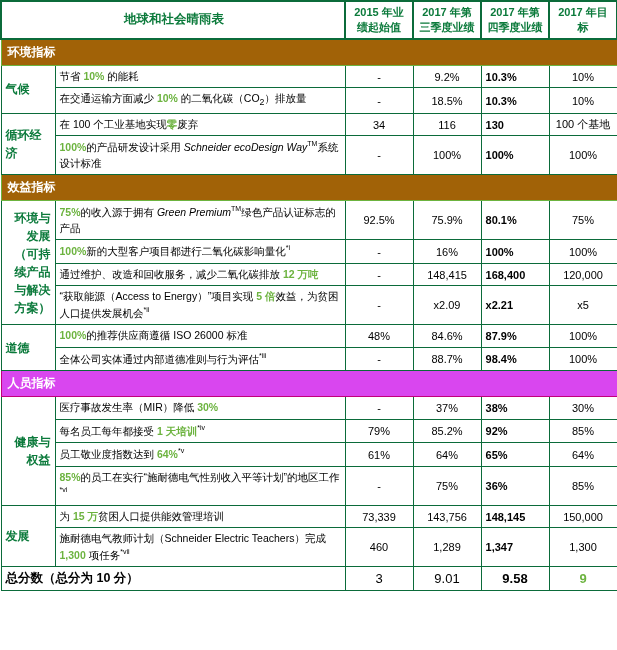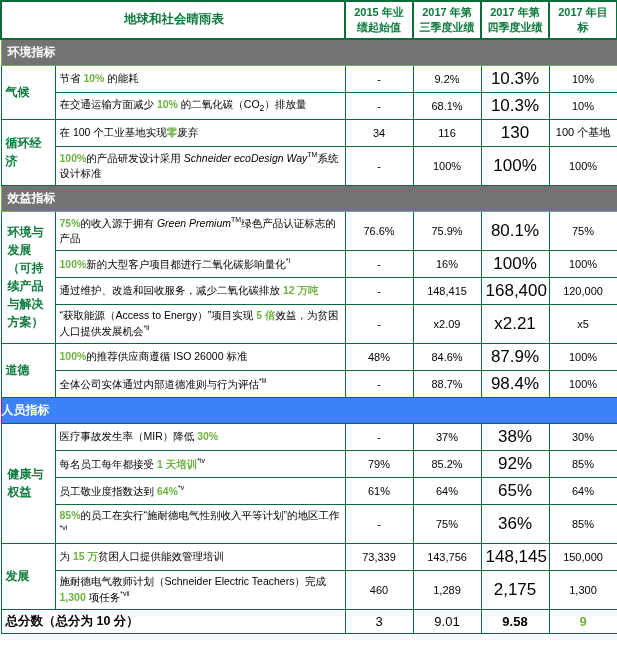--- a/index.html
+++ b/index.html
@@ -15,38 +15,38 @@
   td,th{border:1px solid #0b6b3a;vertical-align:middle;padding:3px 4px;}
   .hdr-title{
     background:#ffffff;color:#0b7a3b;font-weight:bold;font-size:12.5px;
     border:2px solid #0b6b3a;padding-left:6px;
   }
   .hdr-col{
     background:#ffffff;color:#0b7a3b;font-weight:bold;font-size:11px;
     text-align:center;border:2px solid #0b6b3a;line-height:1.35;
   }
   .sec-green{
-    background:#737373;color:#ffffff;font-weight:bold;font-size:12px;
+    background:#a16207;color:#ffffff;font-weight:bold;font-size:12px;
     border:1px solid #6cb33f;padding:4px 6px;
   }
   .sec-magenta{
-    background:#3b82f6;color:#ffffff;font-weight:bold;font-size:12px;
-    border:1px solid #c2007b;padding:4px 0;
+    background:#d946ef;color:#ffffff;font-weight:bold;font-size:12px;
+    border:1px solid #c2007b;padding:4px 6px;
   }
   .cat{
     color:#0b7a3b;font-weight:bold;font-size:12px;
     line-height:1.5;
   }
   .cat-left{
-    color:#0b7a3b;font-weight:bold;font-size:12px;text-align:left;
+    color:#0b7a3b;font-weight:bold;font-size:12px;text-align:right;
     line-height:1.5;padding-left:6px;
   }
   .ind{font-size:10.5px;line-height:1.5;color:#000;}
   .val{text-align:center;font-size:11px;}
-  .val-bold{text-align:center;font-size:17px;font-weight:normal;}
+  .val-bold{font-size:11px;font-weight:bold;}
   .green-b{color:#6cb33f;font-weight:bold;}
   .ital{font-style:italic;}
   .total-label{
     font-weight:bold;font-size:12.5px;color:#000;
   }
   .total-v{text-align:center;font-size:13px;}
   .total-v3{text-align:center;font-size:13px;font-weight:bold;margin-top:14px;}
   .total-v4{text-align:center;font-size:13px;font-weight:bold;color:#6cb33f;}
   sup{font-size:7px;vertical-align:super;}
   .tm{font-size:7px;vertical-align:super;}
@@ -82,21 +82,21 @@
           <td colspan="2" rowspan="2" class="cat">气候</td>
           <td class="ind">节省 <span class="green-b">10%</span> 的能耗</td>
           <td class="val">-</td>
           <td class="val">9.2%</td>
           <td class="val-bold">10.3%</td>
           <td class="val">10%</td>
         </tr>
         <tr>
           <td class="ind">在交通运输方面减少 <span class="green-b">10%</span> 的二氧化碳（CO<sub>2</sub>）排放量</td>
           <td class="val">-</td>
-          <td class="val">68.1%</td>
+          <td class="val">18.5%</td>
           <td class="val-bold">10.3%</td>
           <td class="val">10%</td>
         </tr>
         <tr>
           <td colspan="2" rowspan="2" class="cat">循环经济</td>
           <td class="ind">在 100 个工业基地实现<span class="green-b">零</span>废弃</td>
           <td class="val">34</td>
           <td class="val">116</td>
           <td class="val-bold">130</td>
           <td class="val">100 个基地</td>
@@ -107,21 +107,21 @@
           <td class="val">100%</td>
           <td class="val-bold">100%</td>
           <td class="val">100%</td>
         </tr>
         <tr>
           <td colspan="7" class="sec-green">效益指标</td>
         </tr>
         <tr>
           <td colspan="2" rowspan="4" class="cat-left">环境与发展（可持续产品与解决方案）</td>
           <td class="ind"><span class="green-b">75%</span>的收入源于拥有 <span class="ital">Green Premium</span><span class="tm">TM</span>绿色产品认证标志的产品</td>
-          <td class="val">76.6%</td>
+          <td class="val">92.5%</td>
           <td class="val">75.9%</td>
           <td class="val-bold">80.1%</td>
           <td class="val">75%</td>
         </tr>
         <tr>
           <td class="ind"><span class="green-b">100%</span>新的大型客户项目都进行二氧化碳影响量化<sup>*i</sup></td>
           <td class="val">-</td>
           <td class="val">16%</td>
           <td class="val-bold">100%</td>
           <td class="val">100%</td>
@@ -192,21 +192,21 @@
           <td class="ind">为 <span class="green-b">15 万</span>贫困人口提供能效管理培训</td>
           <td class="val">73,339</td>
           <td class="val">143,756</td>
           <td class="val-bold">148,145</td>
           <td class="val">150,000</td>
         </tr>
         <tr>
           <td class="ind">施耐德电气教师计划（Schneider Electric Teachers）完成 <span class="green-b">1,300</span> 项任务<sup>*vii</sup></td>
           <td class="val">460</td>
           <td class="val">1,289</td>
-          <td class="val-bold">2,175</td>
+          <td class="val-bold">1,347</td>
           <td class="val">1,300</td>
         </tr>
         <tr>
           <td colspan="3" class="total-label">总分数（总分为 10 分）</td>
           <td class="total-v">3</td>
           <td class="total-v">9.01</td>
           <td class="total-v3">9.58</td>
           <td class="total-v4">9</td>
         </tr>
       </tbody>

